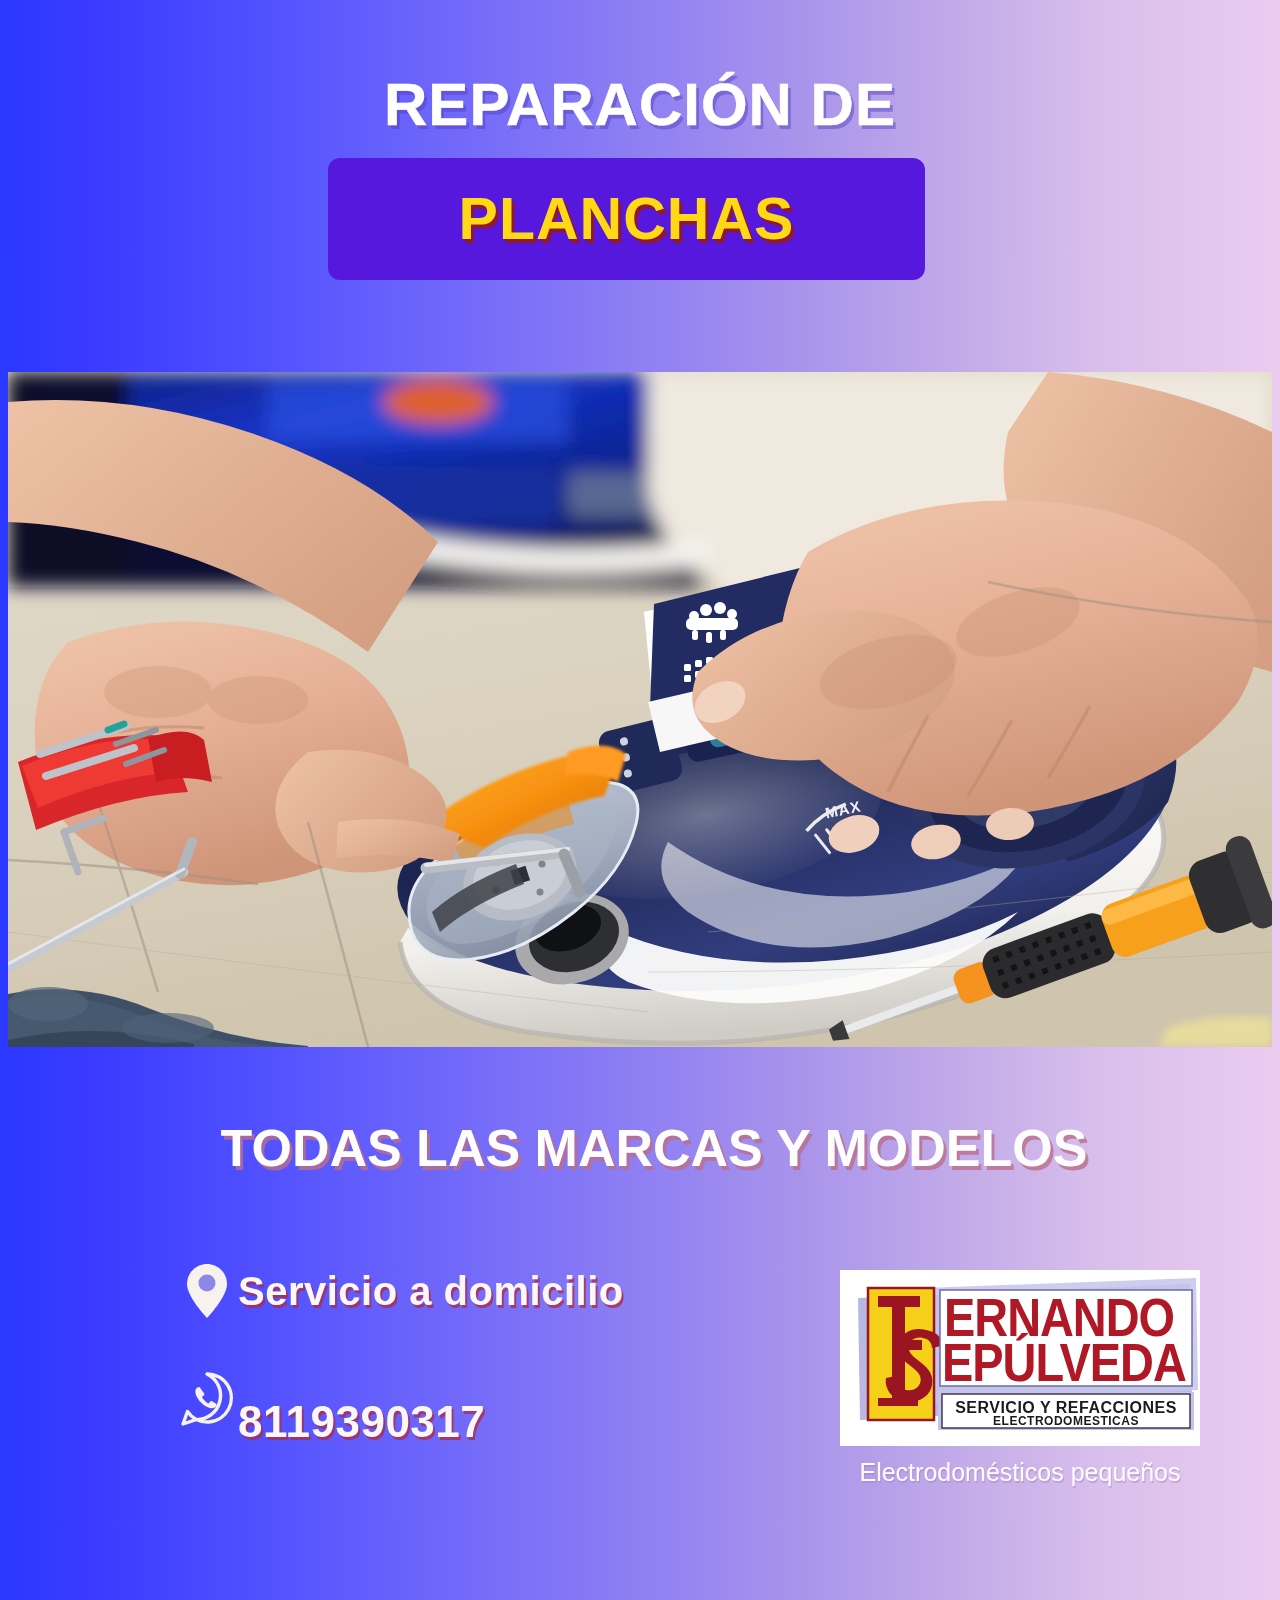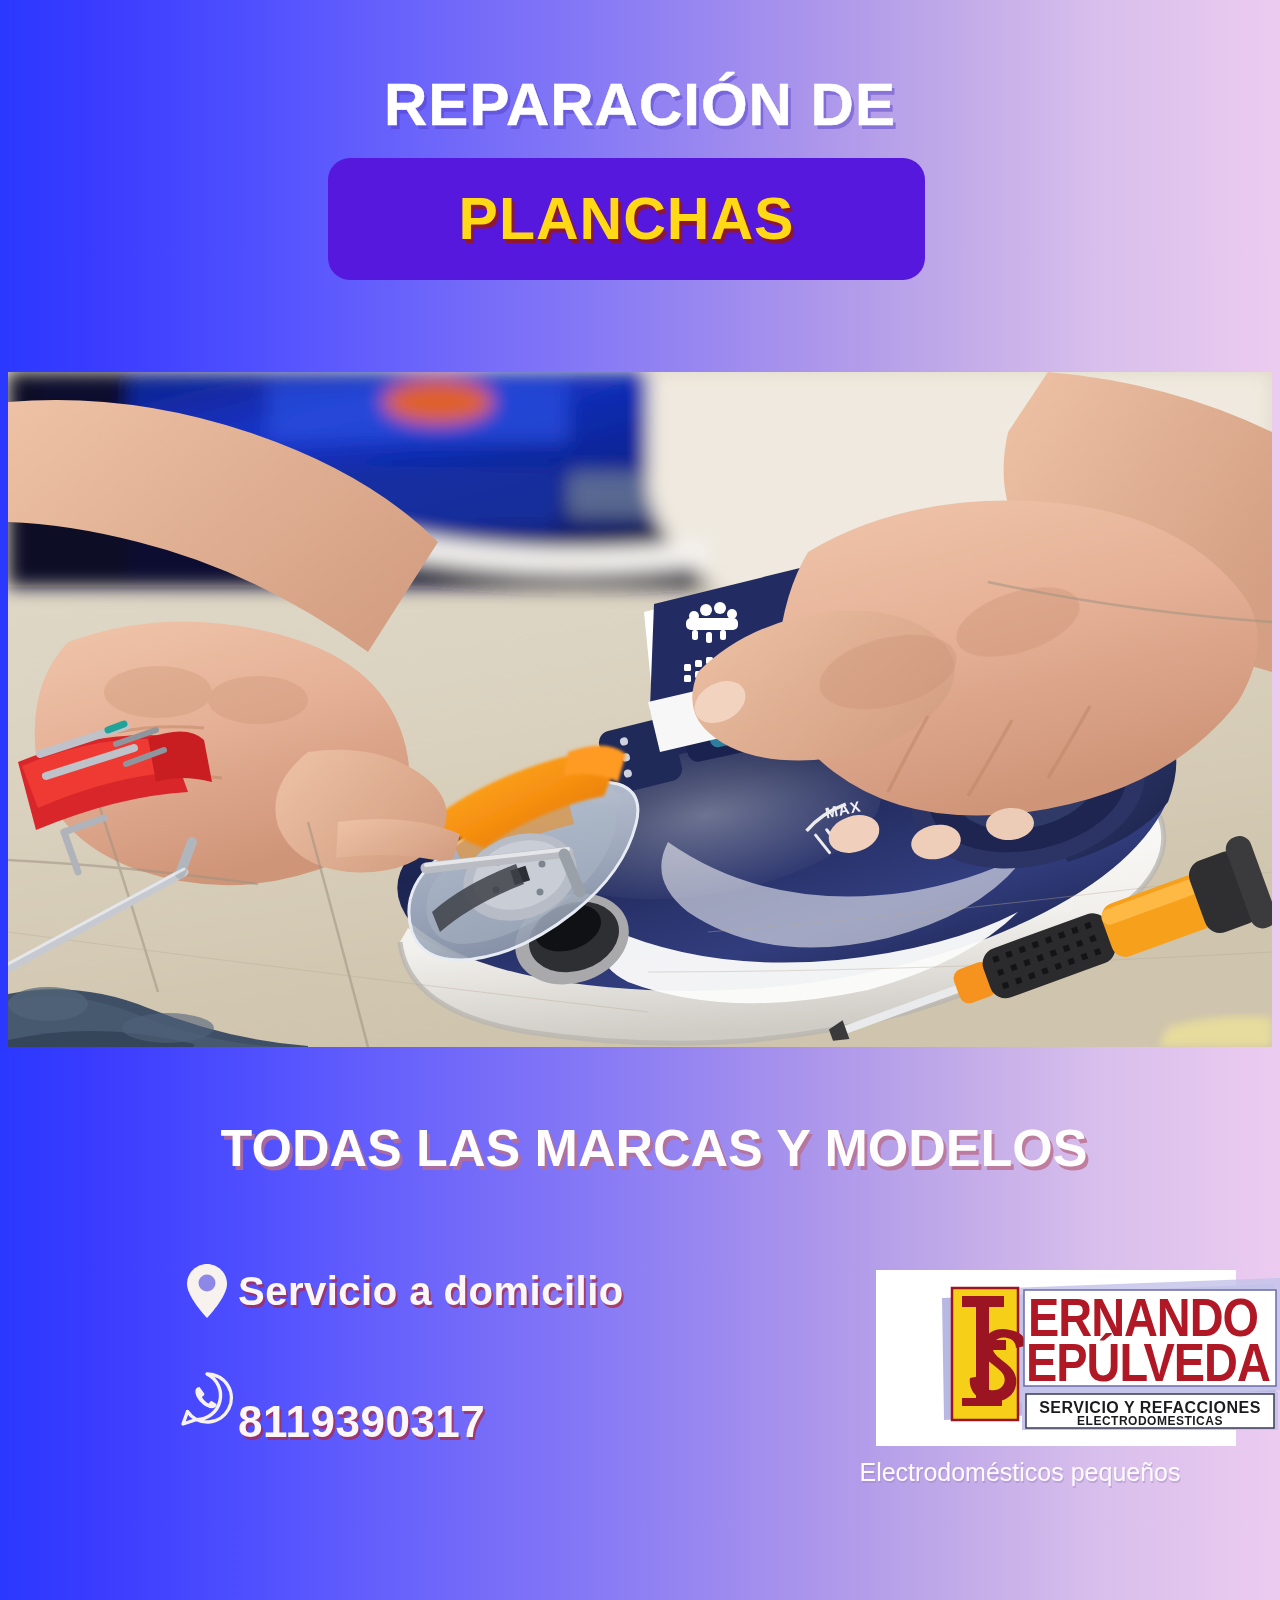--- a/index.html
+++ b/index.html
@@ -17,21 +17,21 @@
 
   .title-main {
     position:absolute; left:0; top:70px; width:1280px; text-align:center;
     font-size:60px; font-weight:bold; letter-spacing:1px; color:#ffffff;
     text-shadow: 3px 4px 0 rgba(80,60,190,.45);
     -webkit-text-stroke:0.5px #fff;
   }
 
   .planchas-btn {
     position:absolute; left:328px; top:158px; width:597px; height:122px;
-    background:#5718dd; border-radius:22px;
+    background:#5718dd; border-radius:12px;
   }
   .planchas-label {
     position:absolute; left:0; top:0; width:100%; height:100%;
     display:flex; align-items:center; justify-content:center;
     font-size:59px; font-weight:bold; color:#ffd915; letter-spacing:1px;
     text-shadow:3px 4px 0 #8e1733;
   }
 
   
   .photo {
@@ -55,21 +55,21 @@
   .contact-icon { width:62px; height:58px; flex:0 0 62px; display:flex; align-items:center; justify-content:center; }
   .contact-icon svg { display:block; }
   .contact-text {
     font-size:40px; font-weight:bold; color:#fbf7f7; letter-spacing:0.5px;
     text-shadow:2px 3px 0 rgba(175,40,70,.75);
     text-align:right;
   }
   .phone-text { font-size:44px;margin-top:45px; }
 
   
-  .logo-wrap { position:absolute; left:876px; top:1270px; width:360px; height:176px; background:#ffffff;padding-left:48px; }
+  .logo-wrap { position:absolute; left:840px; top:1270px; width:360px; height:176px; background:#ffffff; }
   .logo-wrap svg { display:block; }
   .logo-caption {
     position:absolute; left:838px; top:1458px; width:364px; text-align:center;
     font-size:25px; font-weight:normal; color:#fdfbfd; letter-spacing:0px;
     text-shadow:1px 2px 0 rgba(160,130,190,.45);
   }
 </style>
 </head>
 <body>
 

